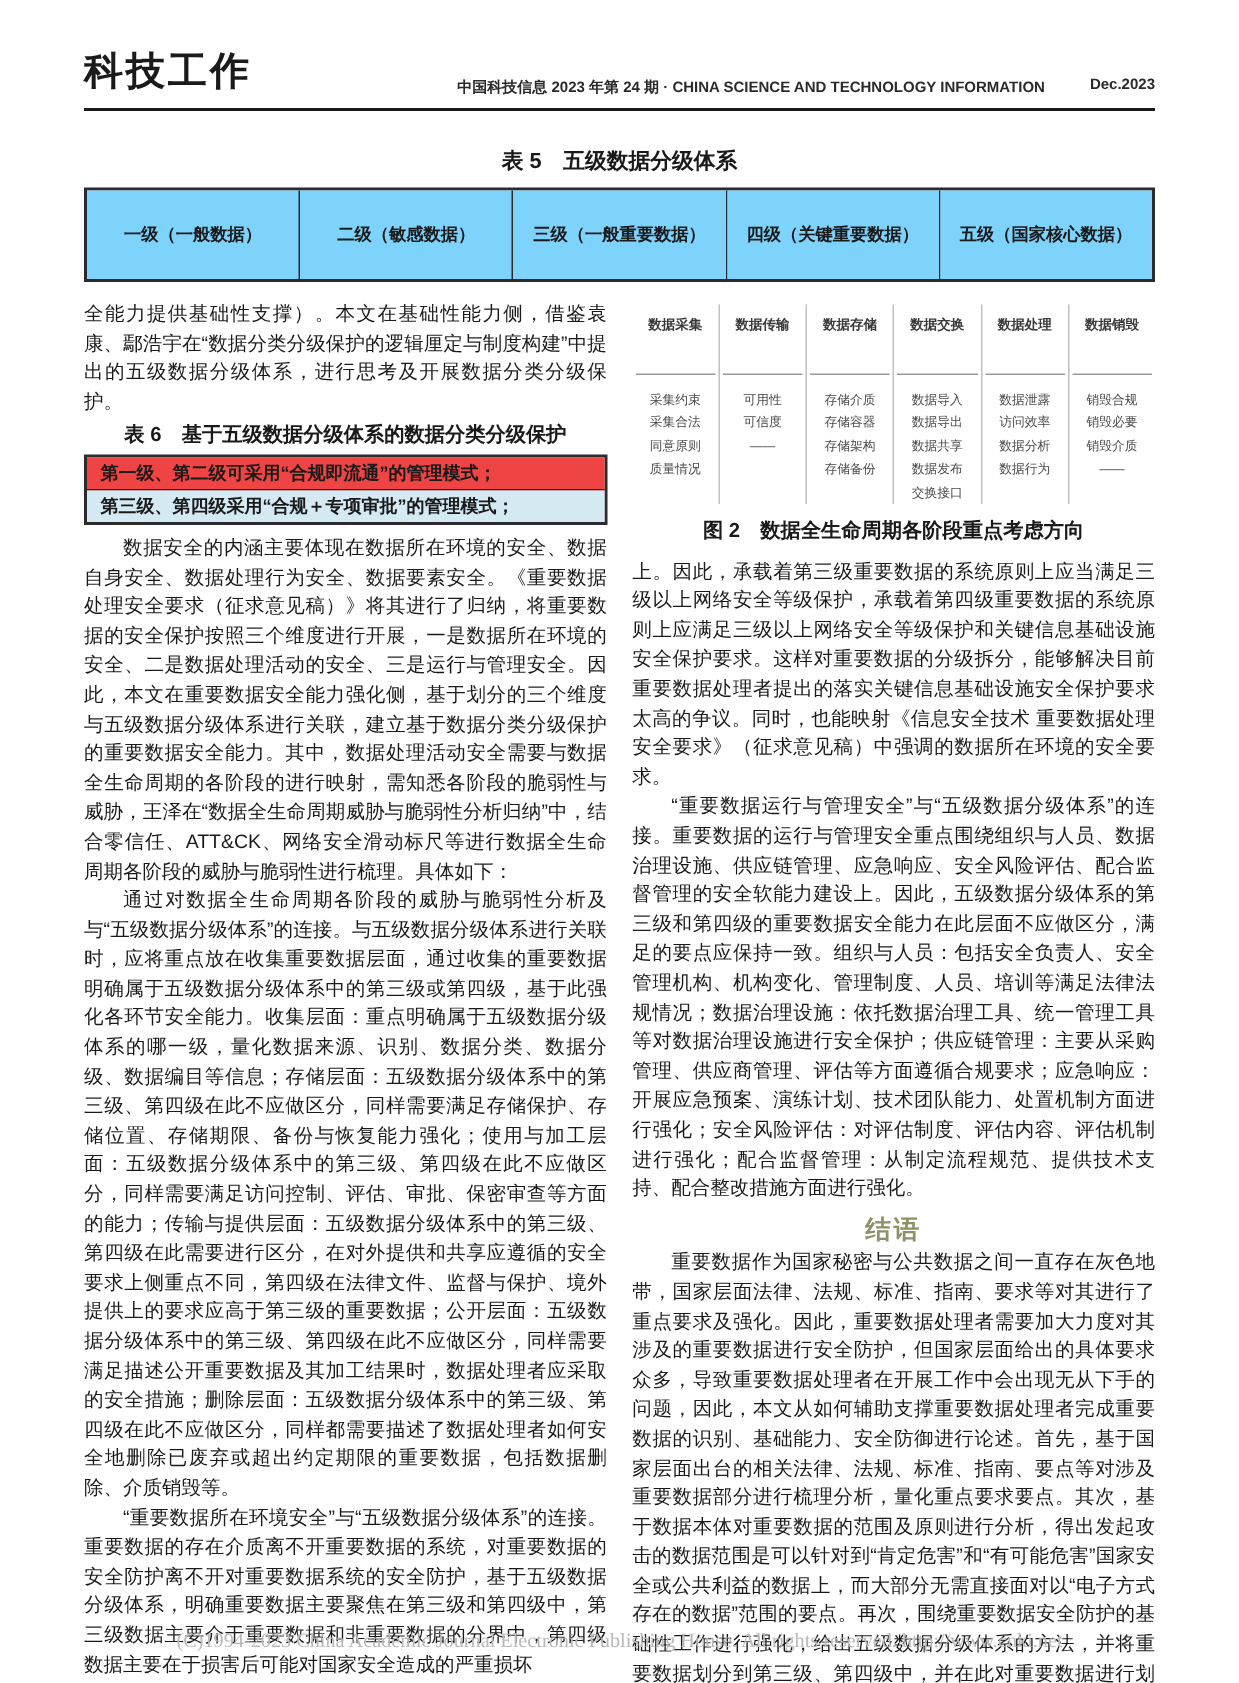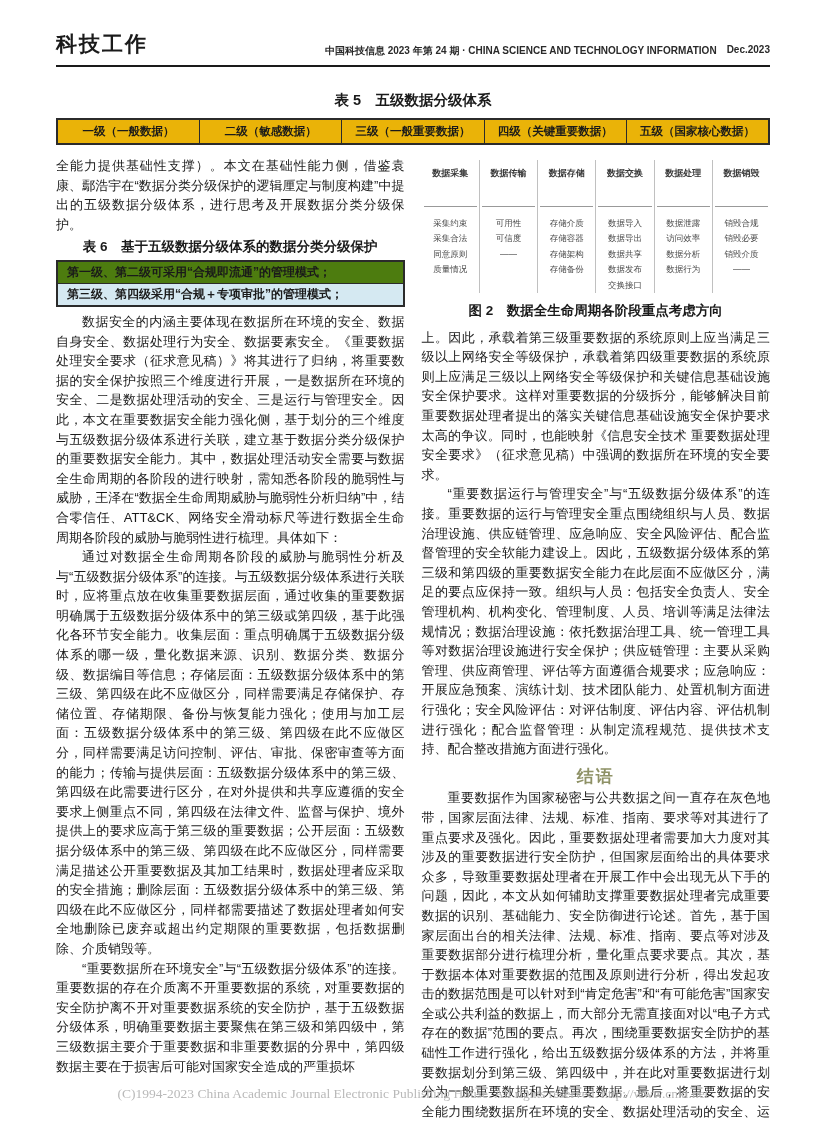--- a/index.html
+++ b/index.html
@@ -3,43 +3,43 @@
 <meta charset="utf-8">
 <style>
   html,body { margin:0; padding:0; background:#ffffff; }
   body { width:826px; height:1122px; position:relative; overflow:hidden;
          font-family:"Liberation Sans","DejaVu Sans",sans-serif; color:#1a1a1a; }
   .page { position:absolute; inset:0; padding:30px 56px 0 56px; box-sizing:border-box; }
 
   
   .header { display:flex; justify-content:space-between; align-items:flex-end;
             border-bottom:2.5px solid #1a1a1a; padding-bottom:7px; }
-  .h-section { font-size:21px; font-weight:bold; letter-spacing:2px; }
-  .h-right { font-size:10px; font-weight:bold; color:#2a2a2a; display:flex; gap:10px; white-space:nowrap; }
+  .h-section { font-size:26px; font-weight:bold; letter-spacing:2px; }
+  .h-right { font-size:10px; font-weight:bold; color:#2a2a2a; display:flex; gap:30px; white-space:nowrap; }
 
   
   .t5-title { text-align:center; font-size:14.5px; font-weight:bold; margin:24px 0 8px 0; }
   .t5 { display:flex; border:2px solid #2b2b2b; }
-  .t5-cell { flex:1; background:#eab308; border-right:1.5px solid #2b2b2b; text-align:center;
-             font-size:11.5px; font-weight:bold; padding:4px 0; }
+  .t5-cell { flex:1; background:#7dd3fc; border-right:1.5px solid #2b2b2b; text-align:center;
+             font-size:11.5px; font-weight:bold; padding:22px 0; }
   .t5-cell:last-child { border-right:none; }
 
   
   .cols { display:flex; gap:17px; margin-top:11px; }
   .col { width:349px; font-size:13px; line-height:19.6px; text-align:justify; }
   .col p { margin:0; text-indent:2em; }
   .col p.noindent { text-indent:0; }
 
   
   .t6-title { text-align:center; font-weight:bold; font-size:13.5px; margin:3px 0 3px 0; }
   .t6 { border:2px solid #2b2b2b; margin-bottom:5px; }
   .t6-row { padding:2px 9px; font-weight:bold; font-size:12px; text-align:left;
             border-bottom:1.5px solid #2b2b2b; line-height:17px; }
   .t6-row:last-child { border-bottom:none; }
-  .t6-r0 { background:#4d7c0f; }
+  .t6-r0 { background:#ef4444; }
   .t6-r1 { background:#d5e9f2; }
   .t6-r2 { background:#e8f3f8; }
 
   
   .fig { display:flex; padding:4px 0 8px 0; min-height:108px; }
   .fig-col { flex:1; text-align:center; border-right:1px solid #c0c0c0; padding:4px 2px 0 2px; }
   .fig-col:last-child { border-right:none; }
   .fig-h { font-size:9px; color:#3a3a3a; font-weight:bold; padding-bottom:22px;
            border-bottom:1px solid #999; margin-bottom:9px; white-space:nowrap; }
   .fig-item { font-size:8.5px; color:#4a4a4a; line-height:15.5px; white-space:nowrap; }

